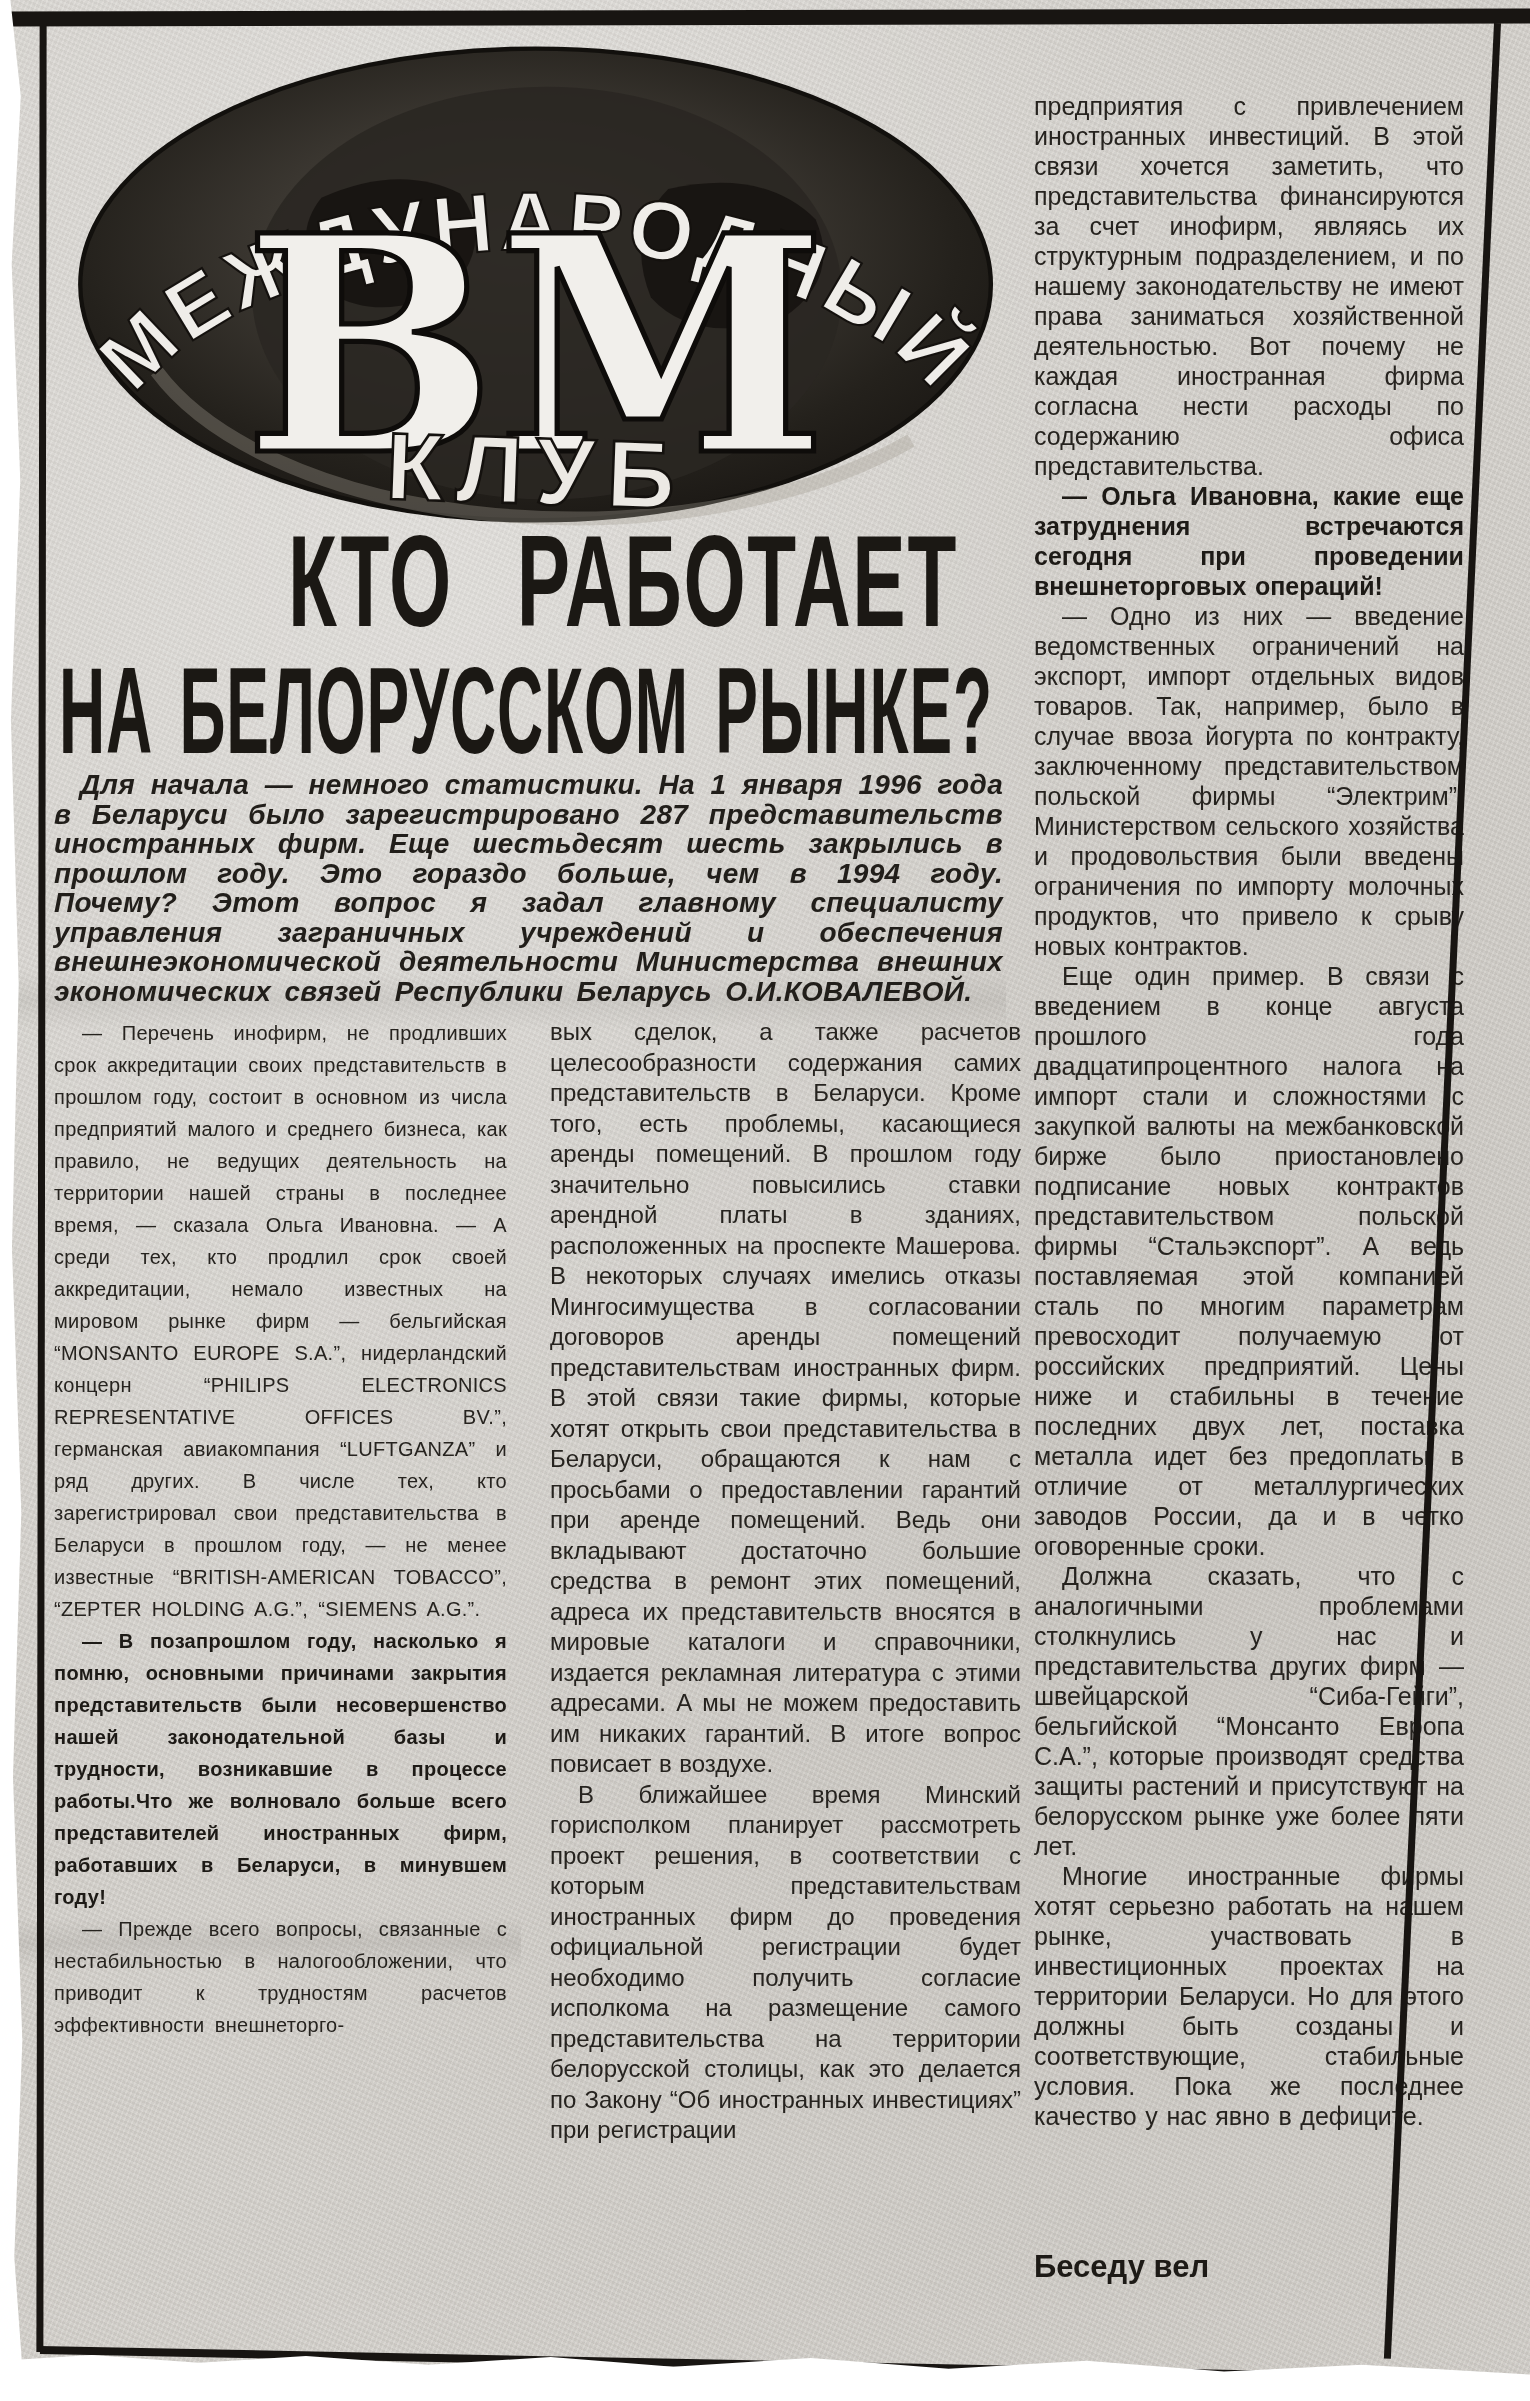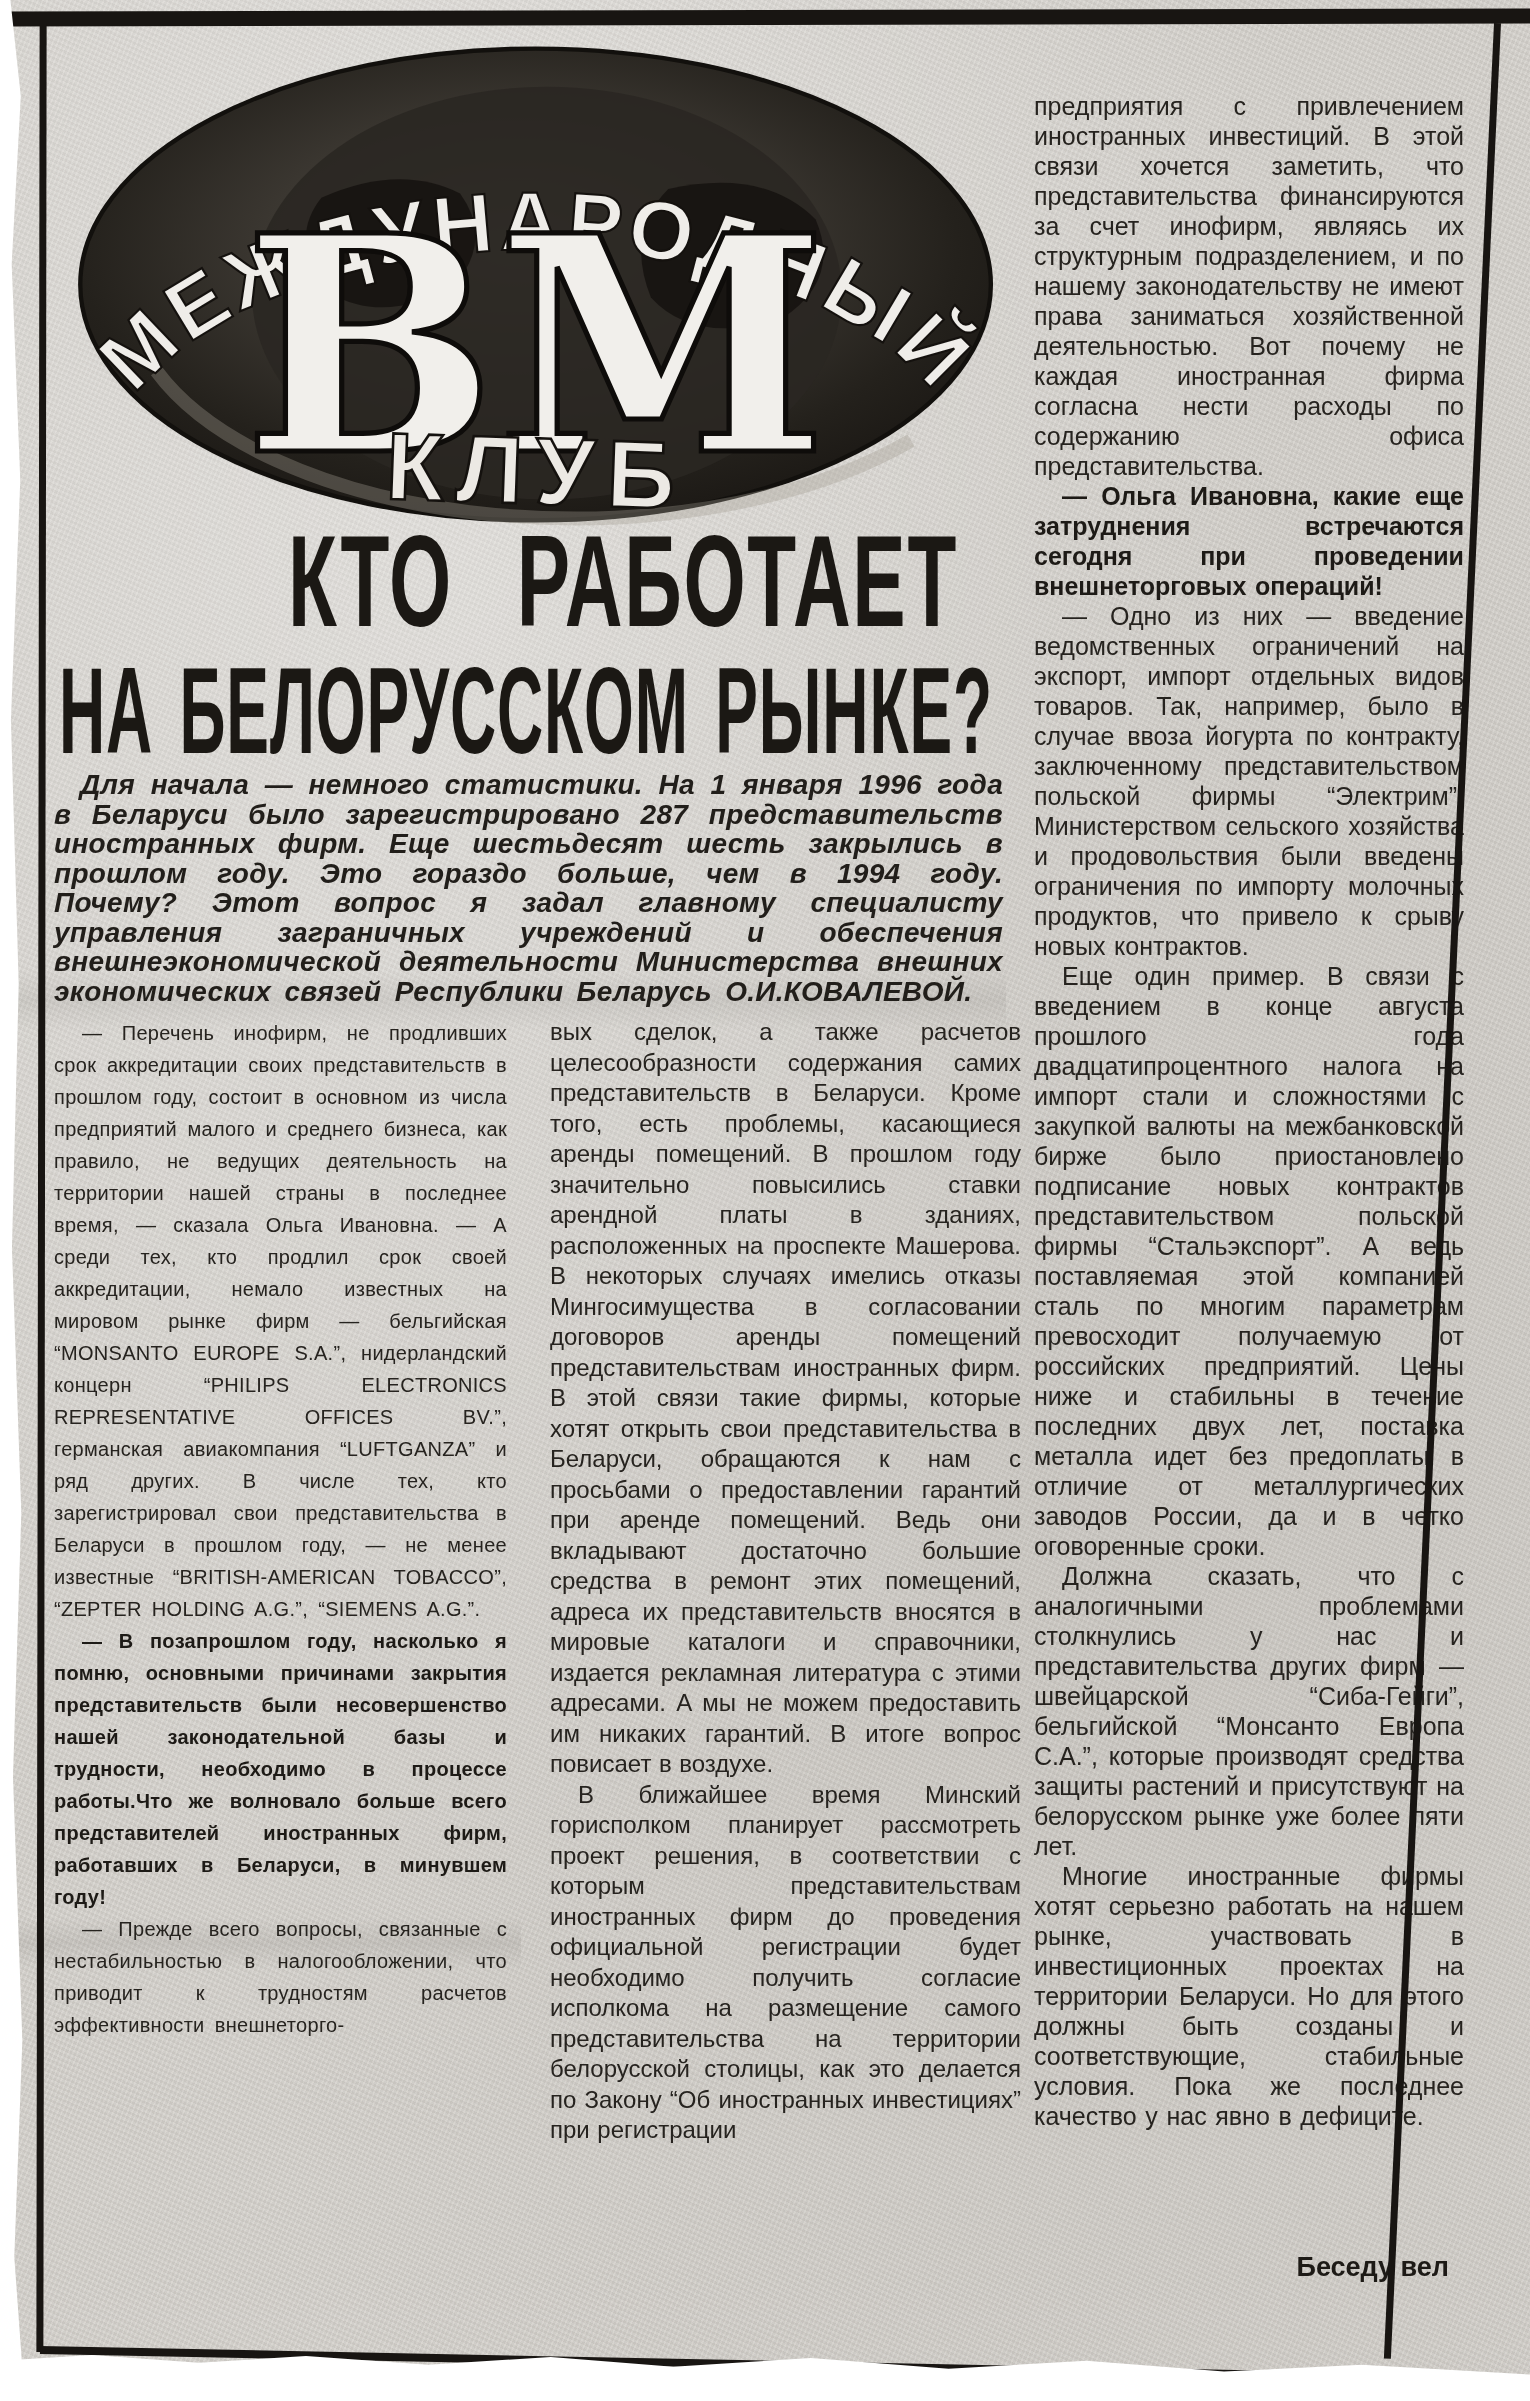--- a/index.html
+++ b/index.html
@@ -57,21 +57,21 @@
   .col p.bold { font-weight:700; color:#1d1a16; }
   .col-left  { left:54px;  top:1017px; width:453px; font-size:20px; line-height:32px;
                letter-spacing:0.3px; word-spacing:4.3px; height:1327px; overflow:hidden; }
   .col-mid   { left:550px; top:1017px; width:471px; font-size:24px; line-height:30.5px;
                word-spacing:0.9px; height:1332px; overflow:hidden; }
   .col-right { left:1034px; top:57px;  width:430px; font-size:25px; line-height:30px;
                word-spacing:1.7px; height:2178px; overflow:hidden;margin-top:34px; }
 
   .signature {
     position:absolute; left:1034px; top:2249px; width:415px;
-    text-align:right; font-weight:700; font-size:27px; line-height:36px;
+    font-weight:700; font-size:31px; line-height:36px;
     color:#1d1a16; padding-right:10.4px;
   }
 
   
   .tear-bottom {
     position:absolute; left:0; top:2353px; width:1530px; height:49px; background:#ffffff;
     clip-path:polygon(0% 16%, 6% 4%, 13% 20%, 20% 6%, 28% 24%, 36% 8%, 44% 28%,
                       53% 10%, 62% 32%, 71% 16%, 80% 38%, 89% 24%, 100% 44%, 100% 100%, 0% 100%);
     filter:drop-shadow(0 -4.3px 5.2px rgba(40,36,30,.45));
   }
@@ -122,21 +122,21 @@
   <div class="hl hl2">
     <span>НА</span>
     <span>БЕЛОРУССКОМ</span>
     <span>РЫНКЕ?</span>
   </div>
 
   <div class="lead">Для начала — немного статистики. На 1 января 1996 года в Беларуси было зарегистрировано 287 представительств иностранных фирм. Еще шестьдесят шесть закрылись в прошлом году. Это гораздо больше, чем в 1994 году. Почему? Этот вопрос я задал главному специалисту управления заграничных учреждений и обеспечения внешнеэкономической  деятельности Министерства внешних экономических связей Республики Беларусь О.И.КОВАЛЕВОЙ.</div>
 
   <div class="col col-left">
     <p class="para">— Перечень инофирм, не продливших срок аккредитации своих представительств в прошлом году, состоит в основном из числа предприятий малого и среднего бизнеса, как правило, не ведущих деятельность на территории нашей страны в последнее время, — сказала Ольга Ивановна. — А среди тех, кто продлил срок своей аккредитации, немало известных на мировом рынке фирм — бельгийская “MONSANTO EUROPE S.A.”, нидерландский концерн “PHILIPS ELECTRONICS REPRESENTATIVE OFFICES BV.”, германская авиакомпания “LUFTGANZA” и ряд других. В числе тех, кто зарегистрировал свои представительства в Беларуси в прошлом году, — не менее известные “BRITISH-AMERICAN TOBACCO”, “ZEPTER HOLDING A.G.”, “SIEMENS A.G.”.</p>
-    <p class="para bold">— В позапрошлом году, насколько я помню, основными причинами закрытия представительств были несовершенство нашей законодательной базы и трудности, необходимо в процессе работы.Что же волновало больше всего представителей иностранных фирм, работавших в Беларуси, в минувшем году!</p>
+    <p class="para bold">— В позапрошлом году, насколько я помню, основными причинами закрытия представительств были несовершенство нашей законодательной базы и трудности, возникавшие в процессе работы.Что же волновало больше всего представителей иностранных фирм, работавших в Беларуси, в минувшем году!</p>
     <p class="para">— Прежде всего вопросы, связанные с нестабильностью в налогообложении, что приводит к трудностям расчетов эффективности внешнеторго-</p>
   </div>
 
   <div class="col col-mid">
     <p class="para noindent">вых сделок, а также расчетов целесообразности содержания самих представительств в Беларуси. Кроме того, есть проблемы, касающиеся аренды помещений. В прошлом году значительно повысились ставки арендной платы в зданиях, расположенных на проспекте Машерова. В некоторых случаях имелись отказы Мингосимущества в согласовании договоров аренды помещений представительствам иностранных фирм. В этой связи такие фирмы, которые хотят открыть свои представительства в Беларуси, обращаются к нам с просьбами о предоставлении гарантий при аренде помещений. Ведь они вкладывают достаточно большие средства в ремонт этих помещений, адреса их представительств вносятся в мировые каталоги и справочники, издается рекламная литература с этими адресами. А мы не можем предоставить им никаких гарантий. В итоге вопрос повисает в воздухе.</p>
     <p class="para">В ближайшее время Минский горисполком планирует рассмотреть проект решения, в соответствии с которым представительствам иностранных фирм до проведения официальной регистрации будет необходимо получить согласие исполкома на размещение самого представительства на территории белорусской столицы, как это делается по Закону “Об иностранных инвестициях” при регистрации</p>
   </div>
 
   <div class="col col-right">
     <p class="para noindent">предприятия с привлечением иностранных инвестиций. В этой связи хочется заметить, что представительства финансируются за счет инофирм, являясь их структурным подразделением, и по нашему законодательству не имеют права заниматься хозяйственной деятельностью. Вот почему не каждая иностранная фирма согласна нести расходы по содержанию офиса представительства.</p>

